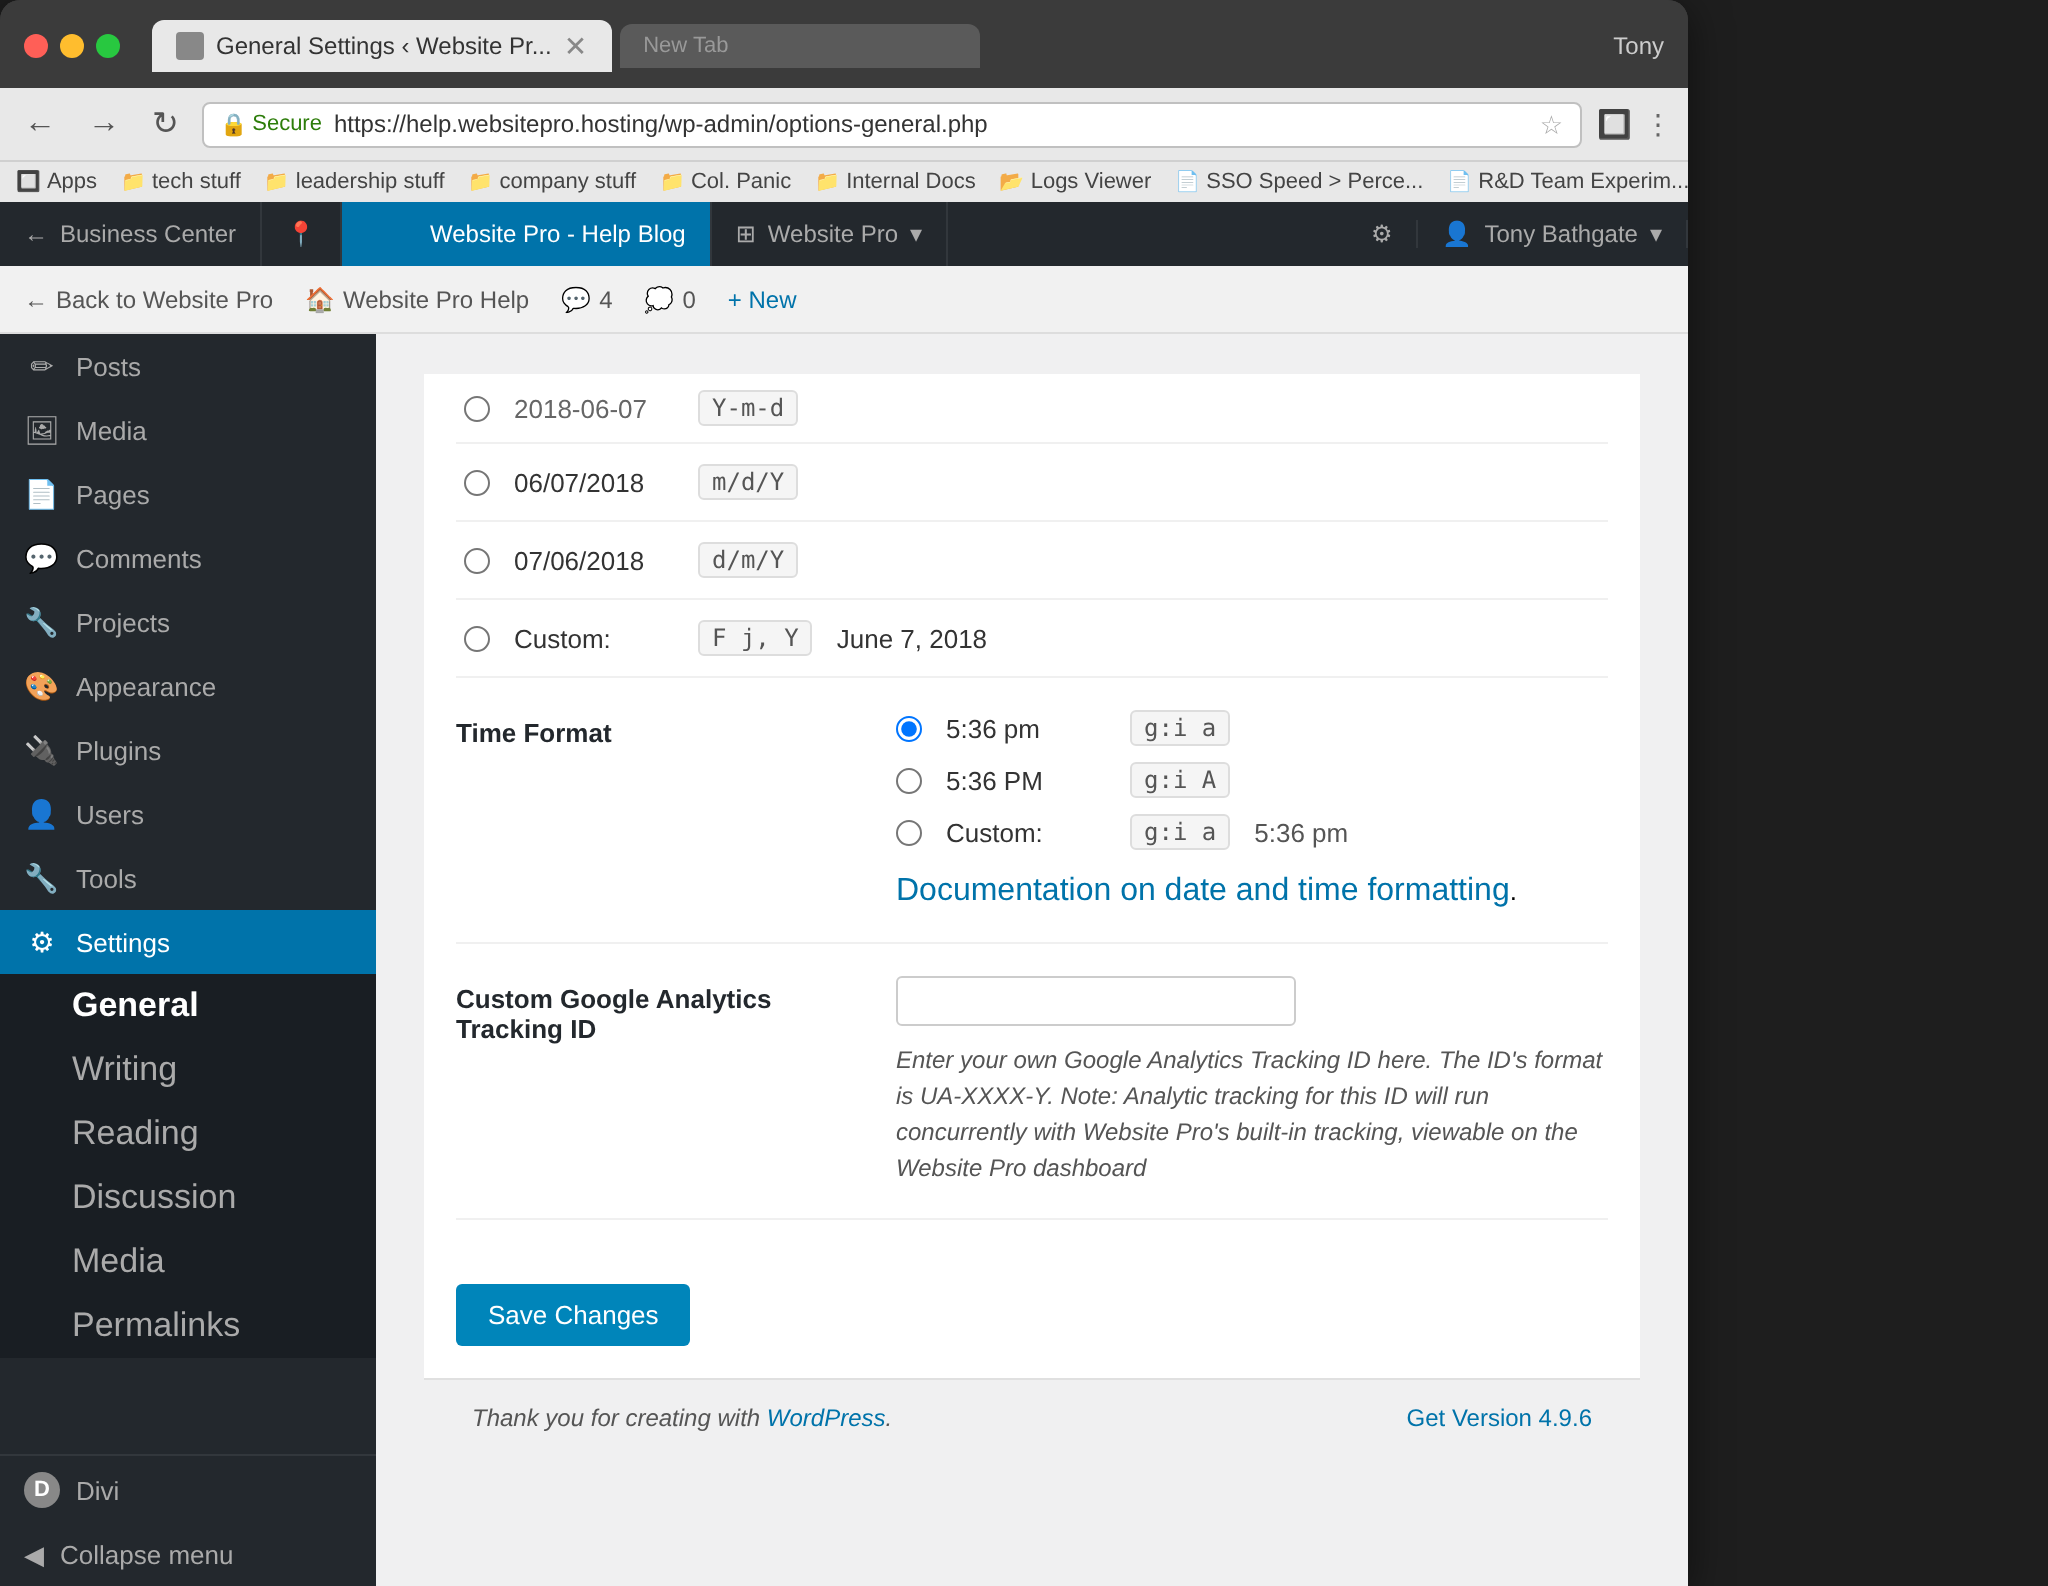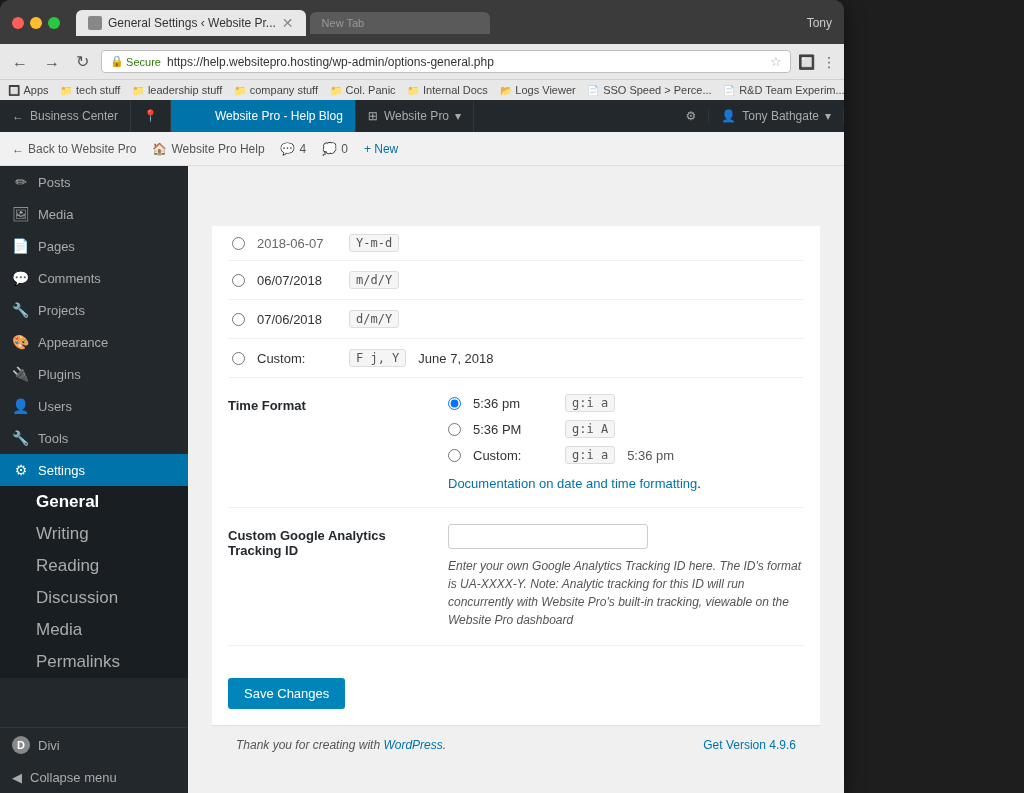--- a/index.html
+++ b/index.html
@@ -56,21 +56,21 @@
     .sidebar-subitem.active { color: #fff; font-weight: 600; }
     .sidebar-bottom { border-top: 1px solid #32373c; }
     .sidebar-divi { display: flex; align-items: center; gap: 8px; padding: 8px 12px; color: #aaa; font-size: 13px; }
     .sidebar-collapse { display: flex; align-items: center; gap: 8px; padding: 8px 12px; color: #aaa; font-size: 13px; cursor: pointer; }
 
     
     .content-area { flex: 1; overflow-y: auto; padding: 20px 24px; background: #f0f0f1; }
     .settings-label { width: 220px; font-weight: 600; color: #23282d; font-size: 13px; padding-right: 16px; flex-shrink: 0; padding-top: 4px; }
     .radio-format { display: inline-block; background: #f5f5f5; border: 1px solid #ddd; border-radius: 3px; padding: 1px 6px; font-family: monospace; font-size: 12px; color: #555; }
 
-    .doc-link { color: #0073aa; text-decoration: none; font-size: 13px; }
+    .doc-link { color: #0073aa; text-decoration: none; font-size: 16px; }
 
     .week-select { padding: 4px 8px; border: 1px solid #ccc; border-radius: 3px; font-size: 13px; background: white; }
 
     .analytics-input { width: 200px; padding: 4px 8px; border: 1px solid #ccc; border-radius: 3px; font-size: 13px; display: block; margin-bottom: 8px; }
     .analytics-desc { color: #555; font-size: 12px; font-style: italic; max-width: 500px; line-height: 1.5; }
 
     .save-btn { background: #0085ba; color: white; border: none; padding: 8px 16px; border-radius: 3px; font-size: 13px; cursor: pointer; margin-top: 16px; display: inline-block; }
 
     .footer-bar { background: #f0f0f1; padding: 12px 24px; display: flex; justify-content: space-between; border-top: 1px solid #e0e0e0; font-size: 12px; }
     .footer-left { color: #555; font-style: italic; }
@@ -275,21 +275,21 @@
         <div class="sidebar-collapse">
           <span>◀</span>
           <span>Collapse menu</span>
         </div>
       </div>
     </div>
 
     <div class="wp-content-wrap">
       <div class="content-area">
 
-        <div style="background: white; padding: 0 16px; margin-bottom: 0; margin-top: 40px;">
+        <div style="background: white; padding: 0 16px; margin-bottom: 0;">
 
           <div style="padding: 8px 0; border-bottom: 1px solid #f0f0f0; display: flex; align-items: center; gap: 12px; color: #666; font-size: 13px;">
             <input type="radio" name="date_format" style="margin-left: 4px;">
             <span style="min-width: 80px;">2018-06-07</span>
             <span class="radio-format">Y-m-d</span>
           </div>
 
           <div style="padding: 10px 0; border-bottom: 1px solid #f0f0f0; display: flex; align-items: center; gap: 12px; color: #333; font-size: 13px;">
             <input type="radio" name="date_format" style="margin-left: 4px;">
             <span style="min-width: 80px;">06/07/2018</span>

